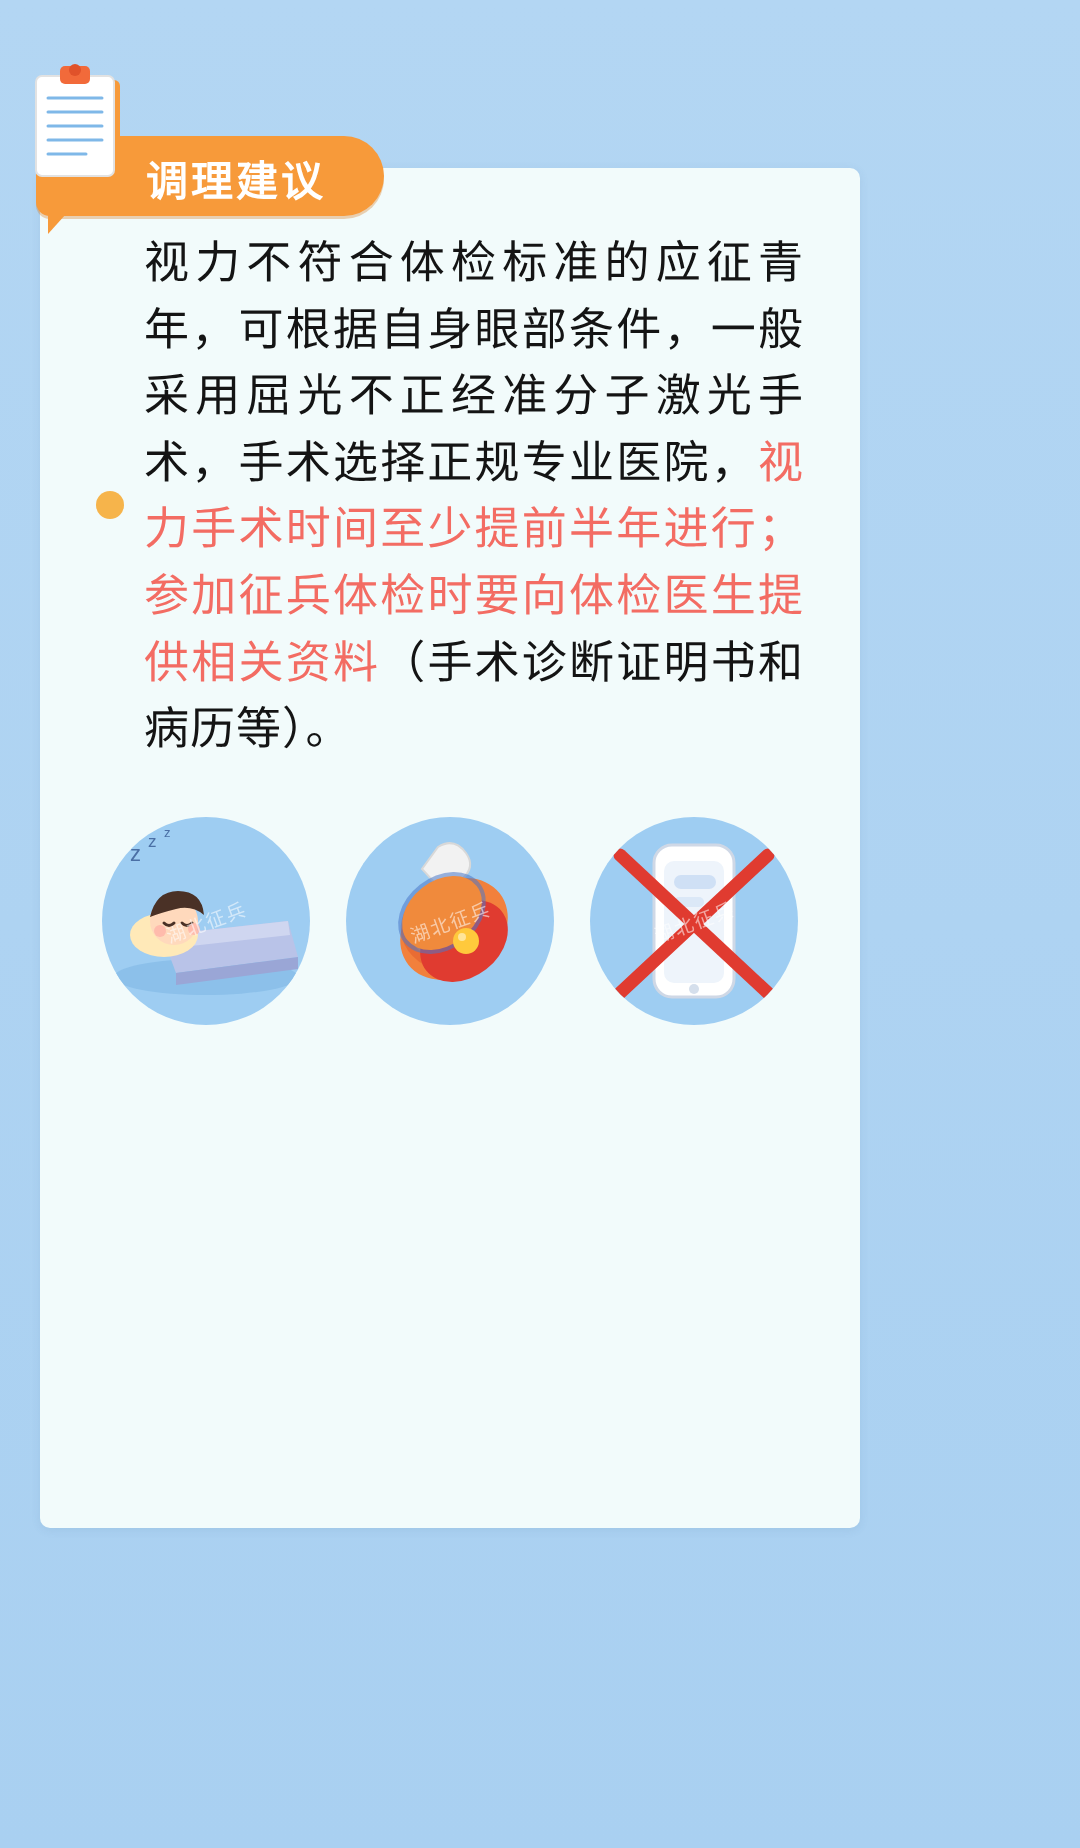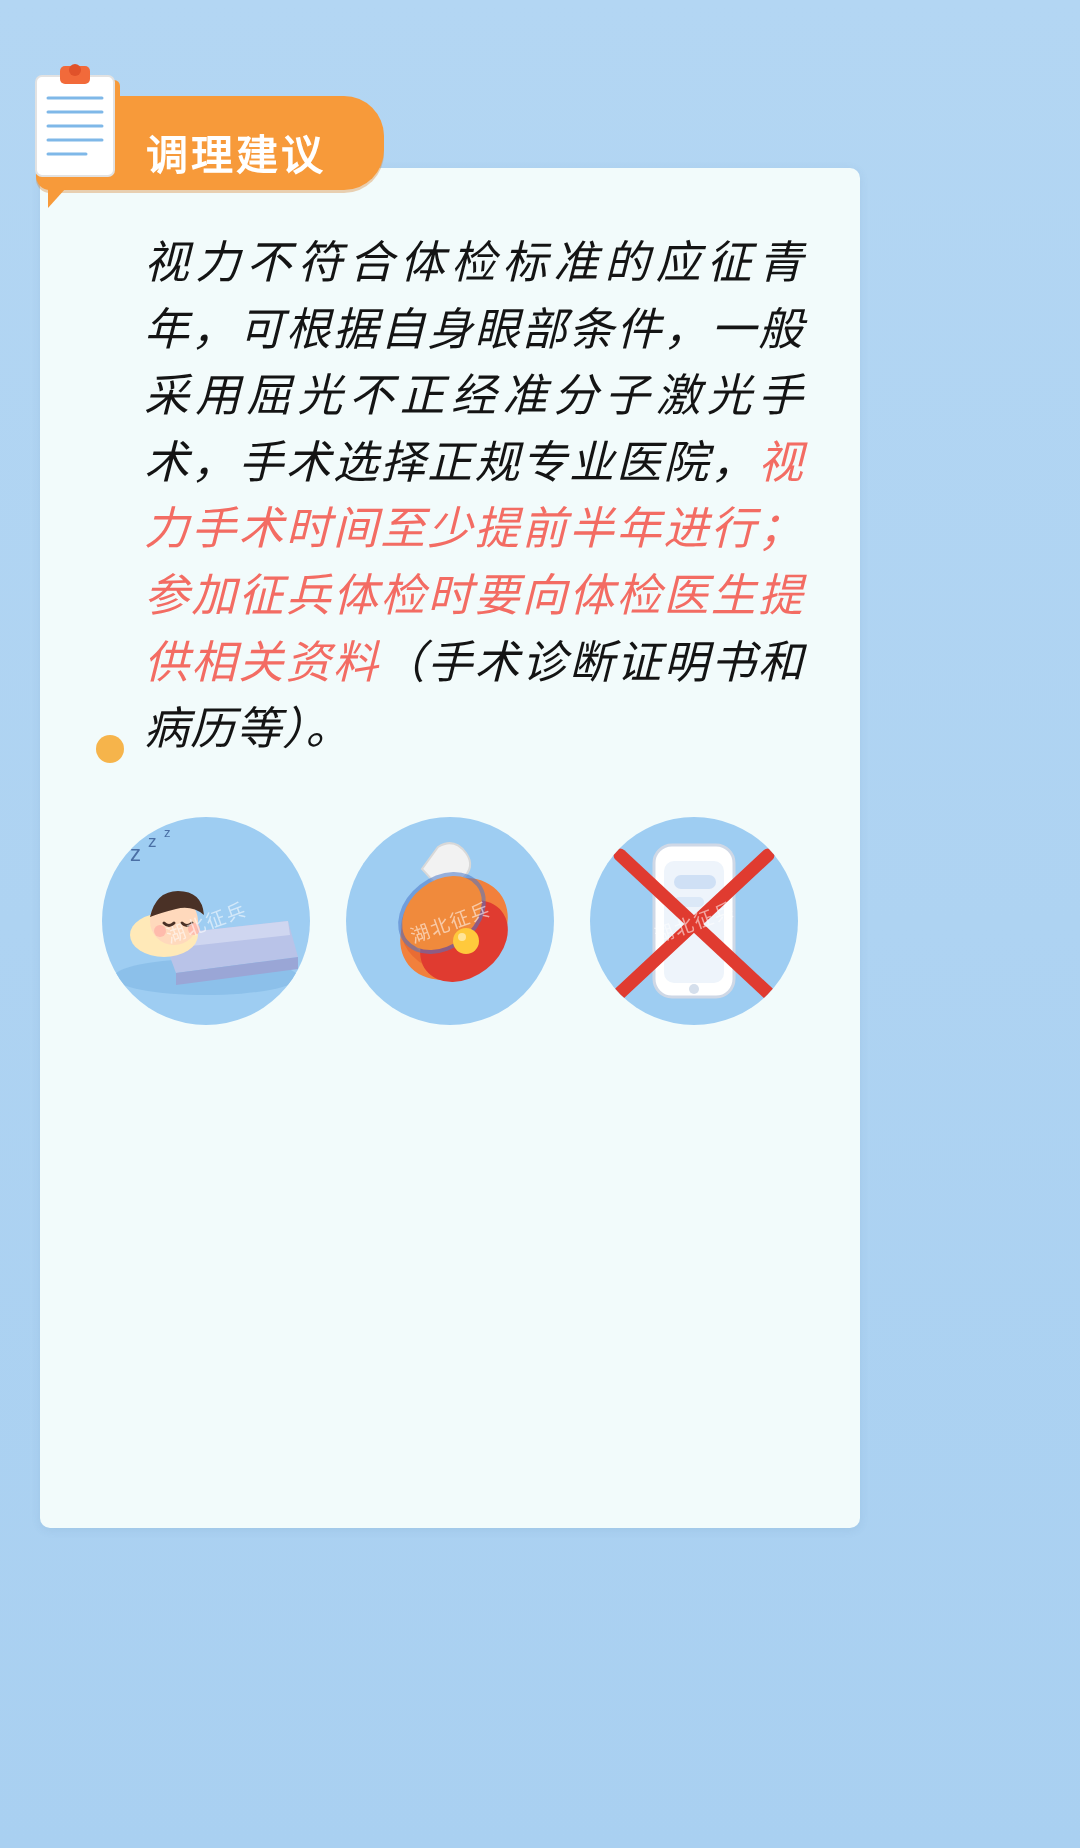--- a/index.html
+++ b/index.html
@@ -42,22 +42,23 @@
     align-items: center;
     z-index: 5;
   }
   .title-pill {
     position: relative;
     height: 78px;
     background: #f79a3a;
     border-radius: 14px 40px 40px 14px;
     display: flex;
     align-items: center;
-    padding: 16px 58px 0 110px;
+    padding: 2px 58px 0 110px;
     box-shadow: 0 3px 0 rgba(214, 125, 40, 0.35);
+    margin-top: 40px;
   }
   .title-pill:after {
     content: "";
     position: absolute;
     left: 12px;
     bottom: -18px;
     width: 0; height: 0;
     border-left: 18px solid #f79a3a;
     border-bottom: 20px solid transparent;
   }
@@ -83,22 +84,21 @@
   .content {
     position: absolute;
     left: 0; top: 0;
     width: 100%;
     padding: 62px 56px 0 56px;
     box-sizing: border-box;
   }
 
   .para {
     display: flex;
-    align-items: flex-end;
-    font-style: italic;
+    align-items: center;
   }
   .bullet {
     flex: 0 0 auto;
     width: 28px;
     height: 28px;
     border-radius: 50%;
     background: #f6b44b;
     margin: 18px 20px 0 0;
   }
   .para-text {

